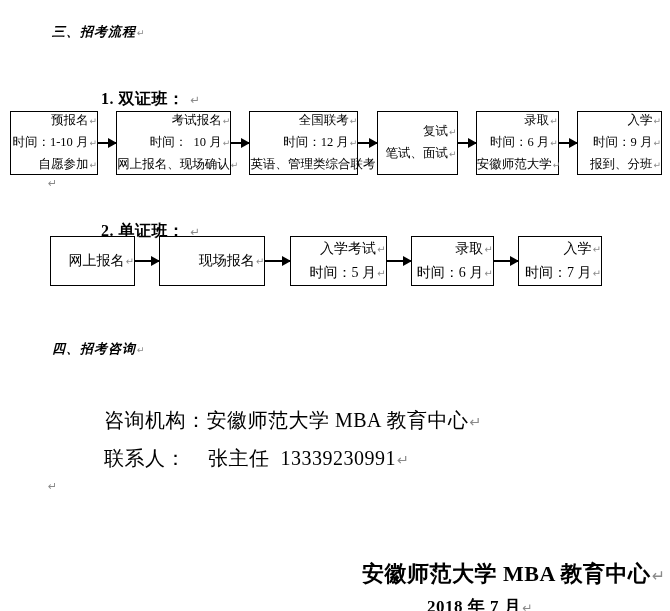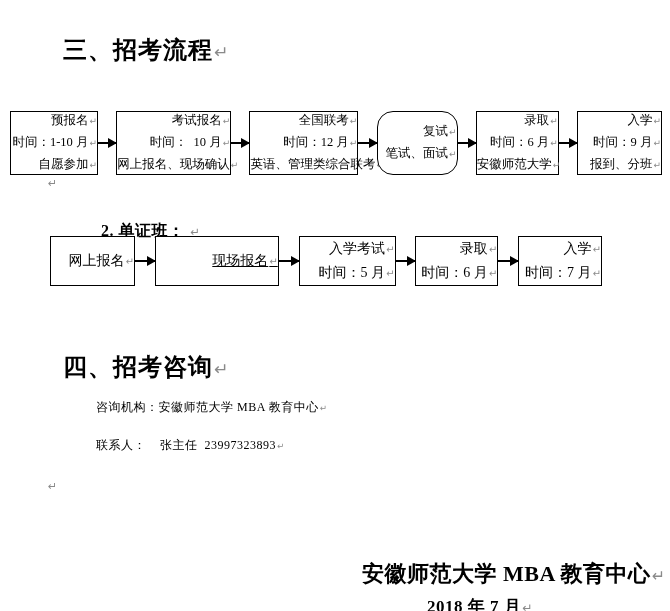--- a/index.html
+++ b/index.html
@@ -3,23 +3,23 @@
 <meta charset="utf-8">
 <style>
   html,body{margin:0;padding:0;background:#fff;}
   .page{
     position:relative;width:670px;height:611px;background:#ffffff;
     font-family:"Liberation Serif","DejaVu Serif",serif;color:#000;
     overflow:hidden;
   }
   .t{white-space:pre;}
   .abs{position:absolute;}
-  .h1{font-size:24px;font-weight:bold;letter-spacing:1px;}
+  .h1{font-size:13px;font-weight:bold;letter-spacing:1px;font-style:italic;}
   .h2{font-size:16px;font-weight:bold;letter-spacing:0.5px;}
-  .body-line{font-size:12px;letter-spacing:0.5px;}
+  .body-line{font-size:20px;letter-spacing:0.5px;}
   .pilcrow{
     color:#8a8a8a;font-size:0.72em;font-weight:normal;
     font-family:"DejaVu Sans",sans-serif;margin-left:1px;vertical-align:baseline;
   }
   .flow{display:flex;align-items:stretch;}
   .fbox{
     border:1.5px solid #000;box-sizing:border-box;
     display:flex;flex-direction:column;justify-content:center;
     text-align:right;flex:0 0 auto;background:#fff;
   }
@@ -41,41 +41,44 @@
 </style>
 </head>
 <body>
 
 <div class="page">
 
   <div class="abs h1 t" style="left:35px;top:7px;">
     <span>三、招考流程</span><span class="pilcrow">↵</span>
   </div>
 
+  <div class="abs h2 t" style="left:83px;top:71px;">
+    <span>1. 双证班：</span> <span class="pilcrow">↵</span>
+  </div>
 
   <div class="abs flow flow1" style="left:10px;top:111px;width:652px;height:64px;">
     <div class="fbox" style="width:88px;">
       <div class="fline"><span>预报名</span><span class="pilcrow">↵</span></div>
       <div class="fline"><span>时间：1-10 月</span><span class="pilcrow">↵</span></div>
       <div class="fline"><span>自愿参加</span><span class="pilcrow">↵</span></div>
     </div>
     <div class="arrow"></div>
     <div class="fbox" style="width:115px;">
       <div class="fline"><span>考试报名</span><span class="pilcrow">↵</span></div>
       <div class="fline"><span>时间：  10 月</span><span class="pilcrow">↵</span></div>
       <div class="fline"><span>网上报名、现场确认</span><span class="pilcrow">↵</span></div>
     </div>
     <div class="arrow"></div>
     <div class="fbox" style="width:109px;">
       <div class="fline"><span>全国联考</span><span class="pilcrow">↵</span></div>
       <div class="fline"><span>时间：12 月</span><span class="pilcrow">↵</span></div>
       <div class="fline"><span>英语、管理类综合联考</span><span class="pilcrow">↵</span></div>
     </div>
     <div class="arrow"></div>
-    <div class="fbox" style="width:81px;border-radius:16px;">
+    <div class="fbox" style="width:81px;">
       <div class="fline"><span>复试</span><span class="pilcrow">↵</span></div>
       <div class="fline"><span>笔试、面试</span><span class="pilcrow">↵</span></div>
     </div>
     <div class="arrow"></div>
     <div class="fbox" style="width:83px;">
       <div class="fline"><span>录取</span><span class="pilcrow">↵</span></div>
       <div class="fline"><span>时间：6 月</span><span class="pilcrow">↵</span></div>
       <div class="fline"><span>安徽师范大学</span><span class="pilcrow">↵</span></div>
     </div>
     <div class="arrow"></div>
@@ -90,21 +93,21 @@
 
   <div class="abs h2 t" style="left:83px;top:203px;">
     <span>2. 单证班：</span> <span class="pilcrow">↵</span>
   </div>
 
   <div class="abs flow flow2" style="left:50px;top:236px;width:552px;height:50px;">
     <div class="fbox" style="width:85px;">
       <div class="fline"><span>网上报名</span><span class="pilcrow">↵</span></div>
     </div>
     <div class="arrow"></div>
-    <div class="fbox" style="width:124px;text-decoration:underline;">
+    <div class="fbox" style="width:106px;">
       <div class="fline"><span>现场报名</span><span class="pilcrow">↵</span></div>
     </div>
     <div class="arrow"></div>
     <div class="fbox" style="width:97px;">
       <div class="fline"><span>入学考试</span><span class="pilcrow">↵</span></div>
       <div class="fline"><span>时间：5 月</span><span class="pilcrow">↵</span></div>
     </div>
     <div class="arrow"></div>
     <div class="fbox" style="width:83px;">
       <div class="fline"><span>录取</span><span class="pilcrow">↵</span></div>
@@ -118,21 +121,21 @@
   </div>
 
   <div class="abs h1 t" style="left:35px;top:324px;">
     <span>四、招考咨询</span><span class="pilcrow">↵</span>
   </div>
 
   <div class="abs body-line t" style="left:82px;top:384px;">
     <span>咨询机构：安徽师范大学 MBA 教育中心</span><span class="pilcrow">↵</span>
   </div>
   <div class="abs body-line t" style="left:82px;top:422px;">
-    <span>联系人：    张主任  23997323893</span><span class="pilcrow">↵</span>
+    <span>联系人：    张主任  13339230991</span><span class="pilcrow">↵</span>
   </div>
 
   <div class="abs lone-pilcrow" style="left:48px;top:480px;">↵</div>
 
   <div class="abs footer-line t" style="left:338px;top:533px;">
     <span>安徽师范大学 MBA 教育中心</span><span class="pilcrow">↵</span>
   </div>
   <div class="abs footer-date t" style="left:408px;top:575px;">
     <span>2018 年 7 月</span><span class="pilcrow">↵</span>
   </div>

